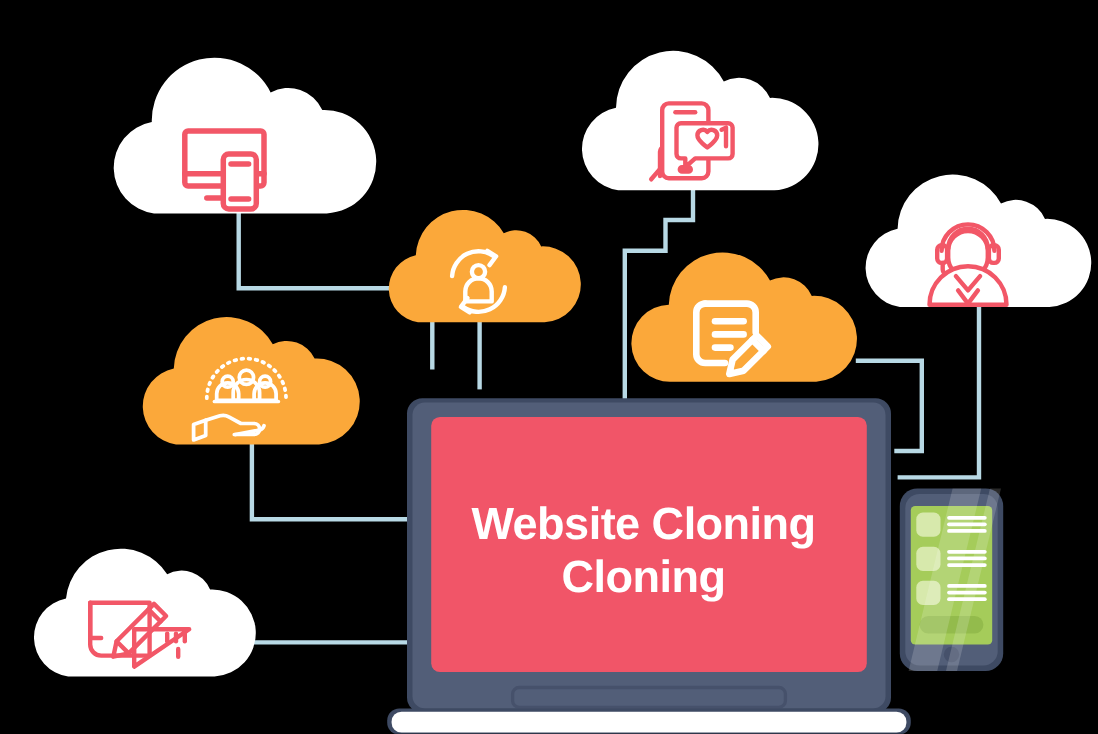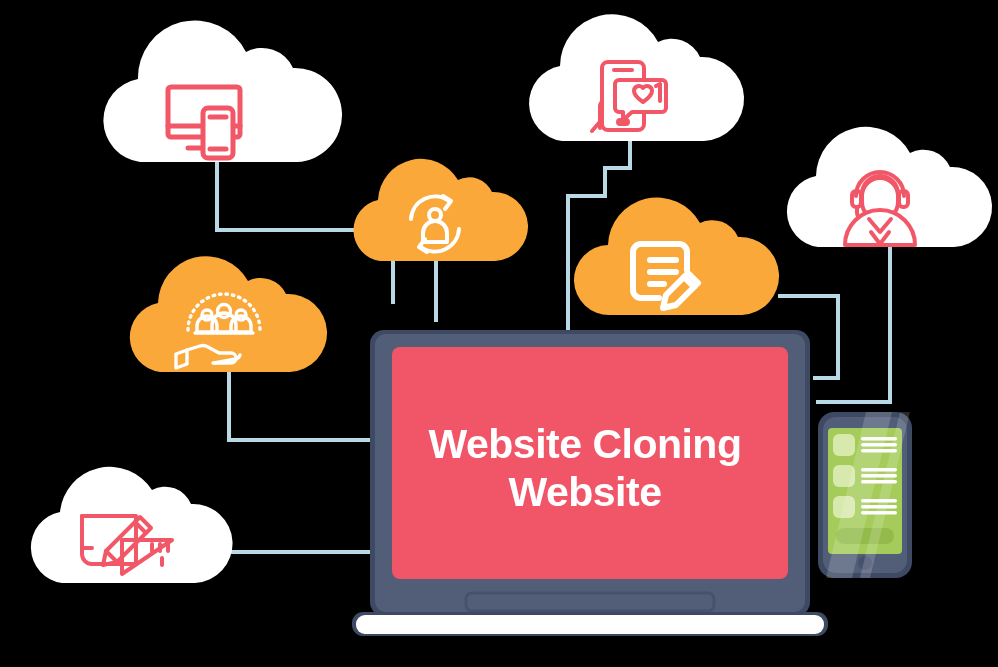--- a/index.html
+++ b/index.html
@@ -2,21 +2,21 @@
 <html><head>
 <meta charset="utf-8">
 <style>
   * { margin:0; padding:0; box-sizing:border-box; }
   html,body { background:#000; }
   body {
     width:998px; height:667px;
     font-family:"Liberation Sans", sans-serif;
     overflow:hidden; position:relative;
   }
-  #stage { position:absolute; inset:0; width:998px; height:529px; }
+  #stage { position:absolute; inset:0; width:998px; height:529px;margin-top:32px; }
   .layer { position:absolute; inset:0; width:998px; height:667px; }
   #connectors { z-index:1; }
   #clouds    { z-index:3; }
   #devices   { z-index:2; }
   #screentext{ z-index:4; position:absolute; }
 
   .screen-title {
     position:absolute;
     left:392px; top:420px;
     width:386px;
@@ -95,21 +95,21 @@
 
       <rect x="466" y="593" rx="6" ry="6" width="248" height="18" fill="none" stroke="#46516B" stroke-width="3"></rect>
 
       <rect x="352" y="612" rx="11" ry="11" width="476" height="24" fill="#3E4A63"></rect>
       <rect x="356" y="615" rx="9" ry="9" width="468" height="19" fill="#FFFFFF"></rect>
     </g>
   </svg>
 
   <div id="screentext" class="screen-title">
     <div>Website Cloning</div>
-    <div>Website</div>
+    <div>Cloning</div>
   </div>
 
   <svg class="layer" id="clouds" viewBox="0 0 998 667">
 
     <g>
       <path d="M140,162 a42,42 0 0 1 -2,-83 a57,57 0 0 1 108,-27 a34,34 0 0 1 47,16 a39,39 0 0 1 4,94 z" fill="#FFFFFF"></path>
       <g fill="none" stroke="#F25767" stroke-width="5" stroke-linecap="round" stroke-linejoin="round">
         <rect x="168" y="87" width="72" height="50" rx="3"></rect>
         <line x1="168" y1="126" x2="240" y2="126"></line>
         <line x1="204" y1="137" x2="204" y2="148"></line>

